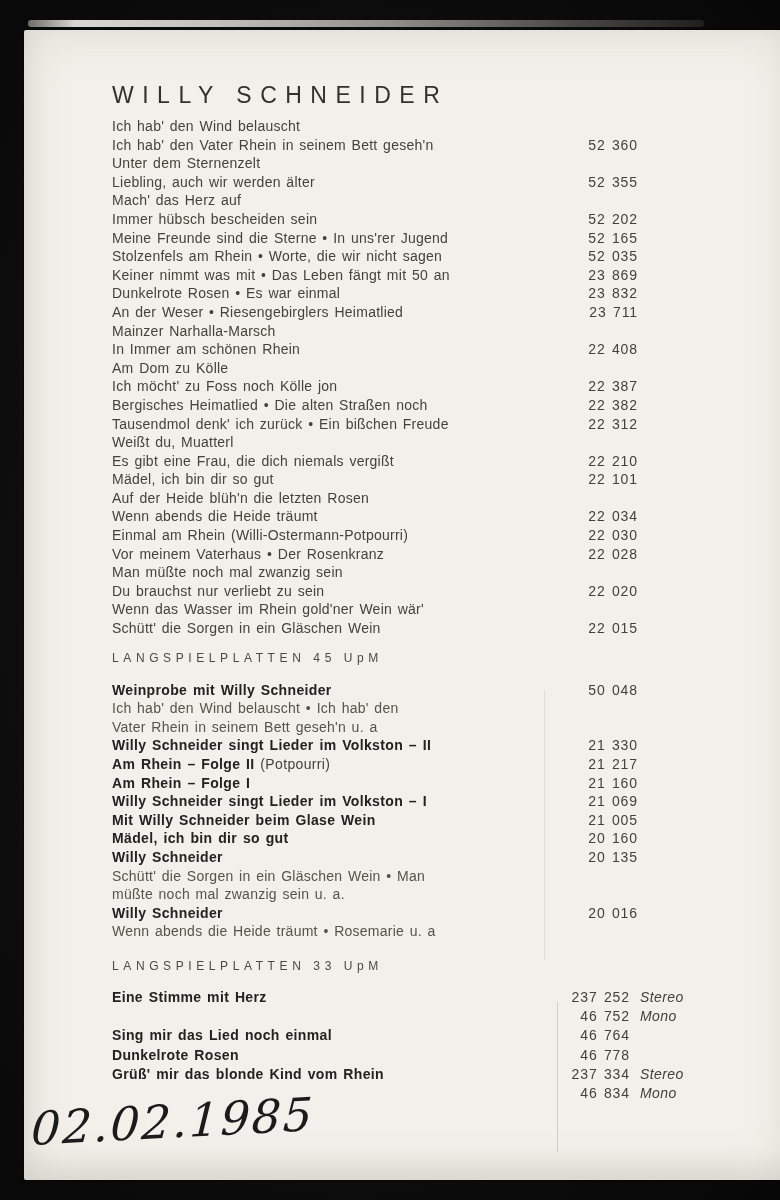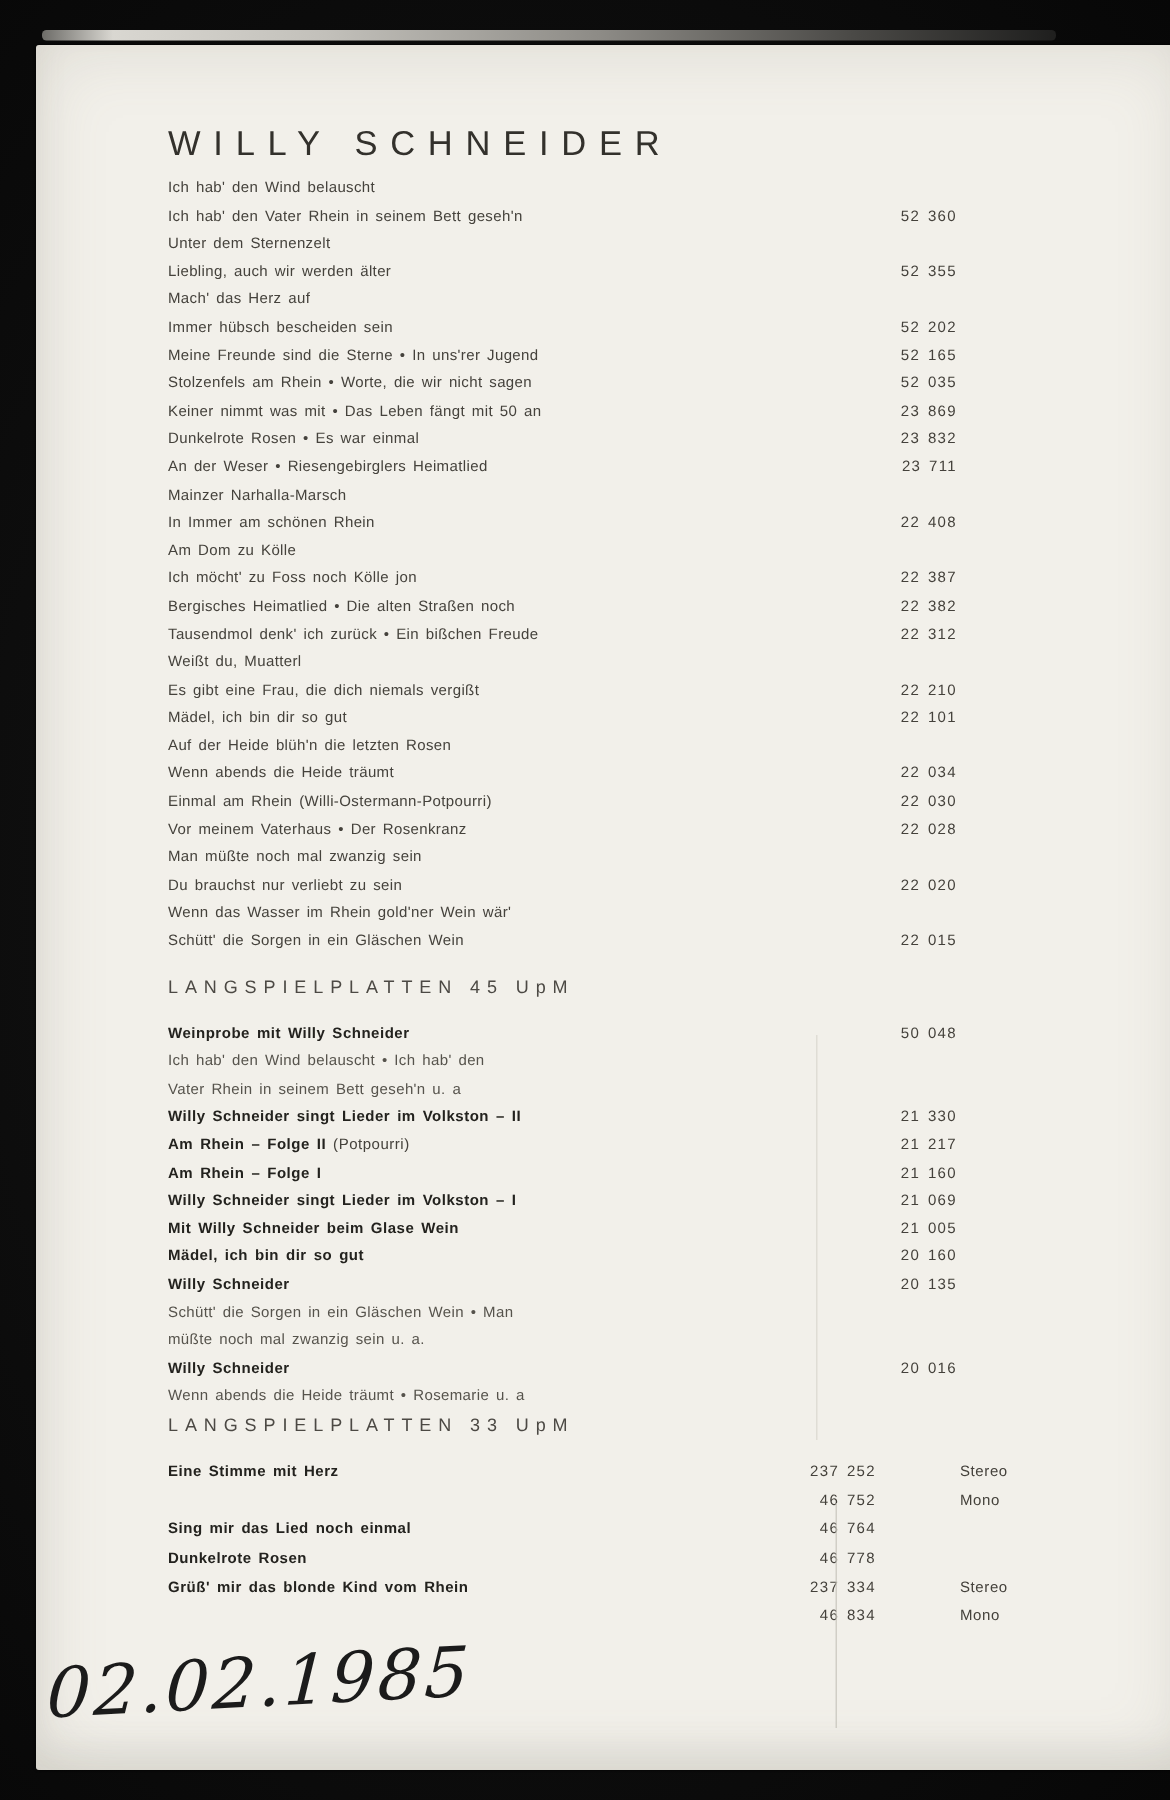--- a/index.html
+++ b/index.html
@@ -26,31 +26,31 @@
   h1.title{
     margin:0 0 10px 0;
     font-size:23px;line-height:23px;font-weight:400;
     letter-spacing:8.5px;color:#33312c;
   }
   h2.sect{
     margin:0;font-size:12px;line-height:18px;font-weight:400;
     letter-spacing:4.6px;color:#4c4944;
   }
   h2.sect45{margin-top:11px;margin-bottom:14px;}
-  h2.sect33{margin-bottom:13px;}
+  h2.sect33{margin-top:16px;margin-bottom:13px;}
   .list{display:block;}
-  .row{display:flex;width:526px;line-height:18.6px;font-size:10px;color:#45423c;letter-spacing:0.25px;word-spacing:1.5px;gap:46px;}
+  .row{display:flex;width:526px;line-height:18.6px;font-size:14px;color:#45423c;letter-spacing:0.25px;word-spacing:1.5px;}
   .row .t{flex:1;white-space:nowrap;overflow:visible;}
   .row .t.b{font-weight:700;color:#23221e;letter-spacing:0.35px;}
   .row .t .paren{font-weight:400;color:#45423c;}
   .row .t.d{color:#56534c;}
   .row .num{width:92px;text-align:right;letter-spacing:0.9px;color:#44413b;white-space:nowrap;}
   .row33{width:596px;line-height:19.2px;}
   .row33 .num{width:84px;}
-  .row33 .sfx{width:78px;box-sizing:border-box;padding-left:10px;text-align:left;color:#44413b;letter-spacing:0.4px;}
+  .row33 .sfx{width:78px;box-sizing:border-box;padding-left:10px;text-align:left;color:#44413b;letter-spacing:0.4px;font-style:italic;}
   .crease{position:absolute;width:1px;background:#c8c5bd;opacity:0.8;}
   .crease-45{left:520px;top:660px;height:270px;opacity:0.45;}
   .crease-33{left:533px;top:972px;height:150px;}
   .handwriting{
     position:absolute;left:6px;top:1072px;
     font-family:"DejaVu Serif", serif;
     font-style:italic;font-weight:400;
     font-size:46px;color:#1b1b1b;
     letter-spacing:2px;
     transform:rotate(-3deg) skewX(-6deg);

